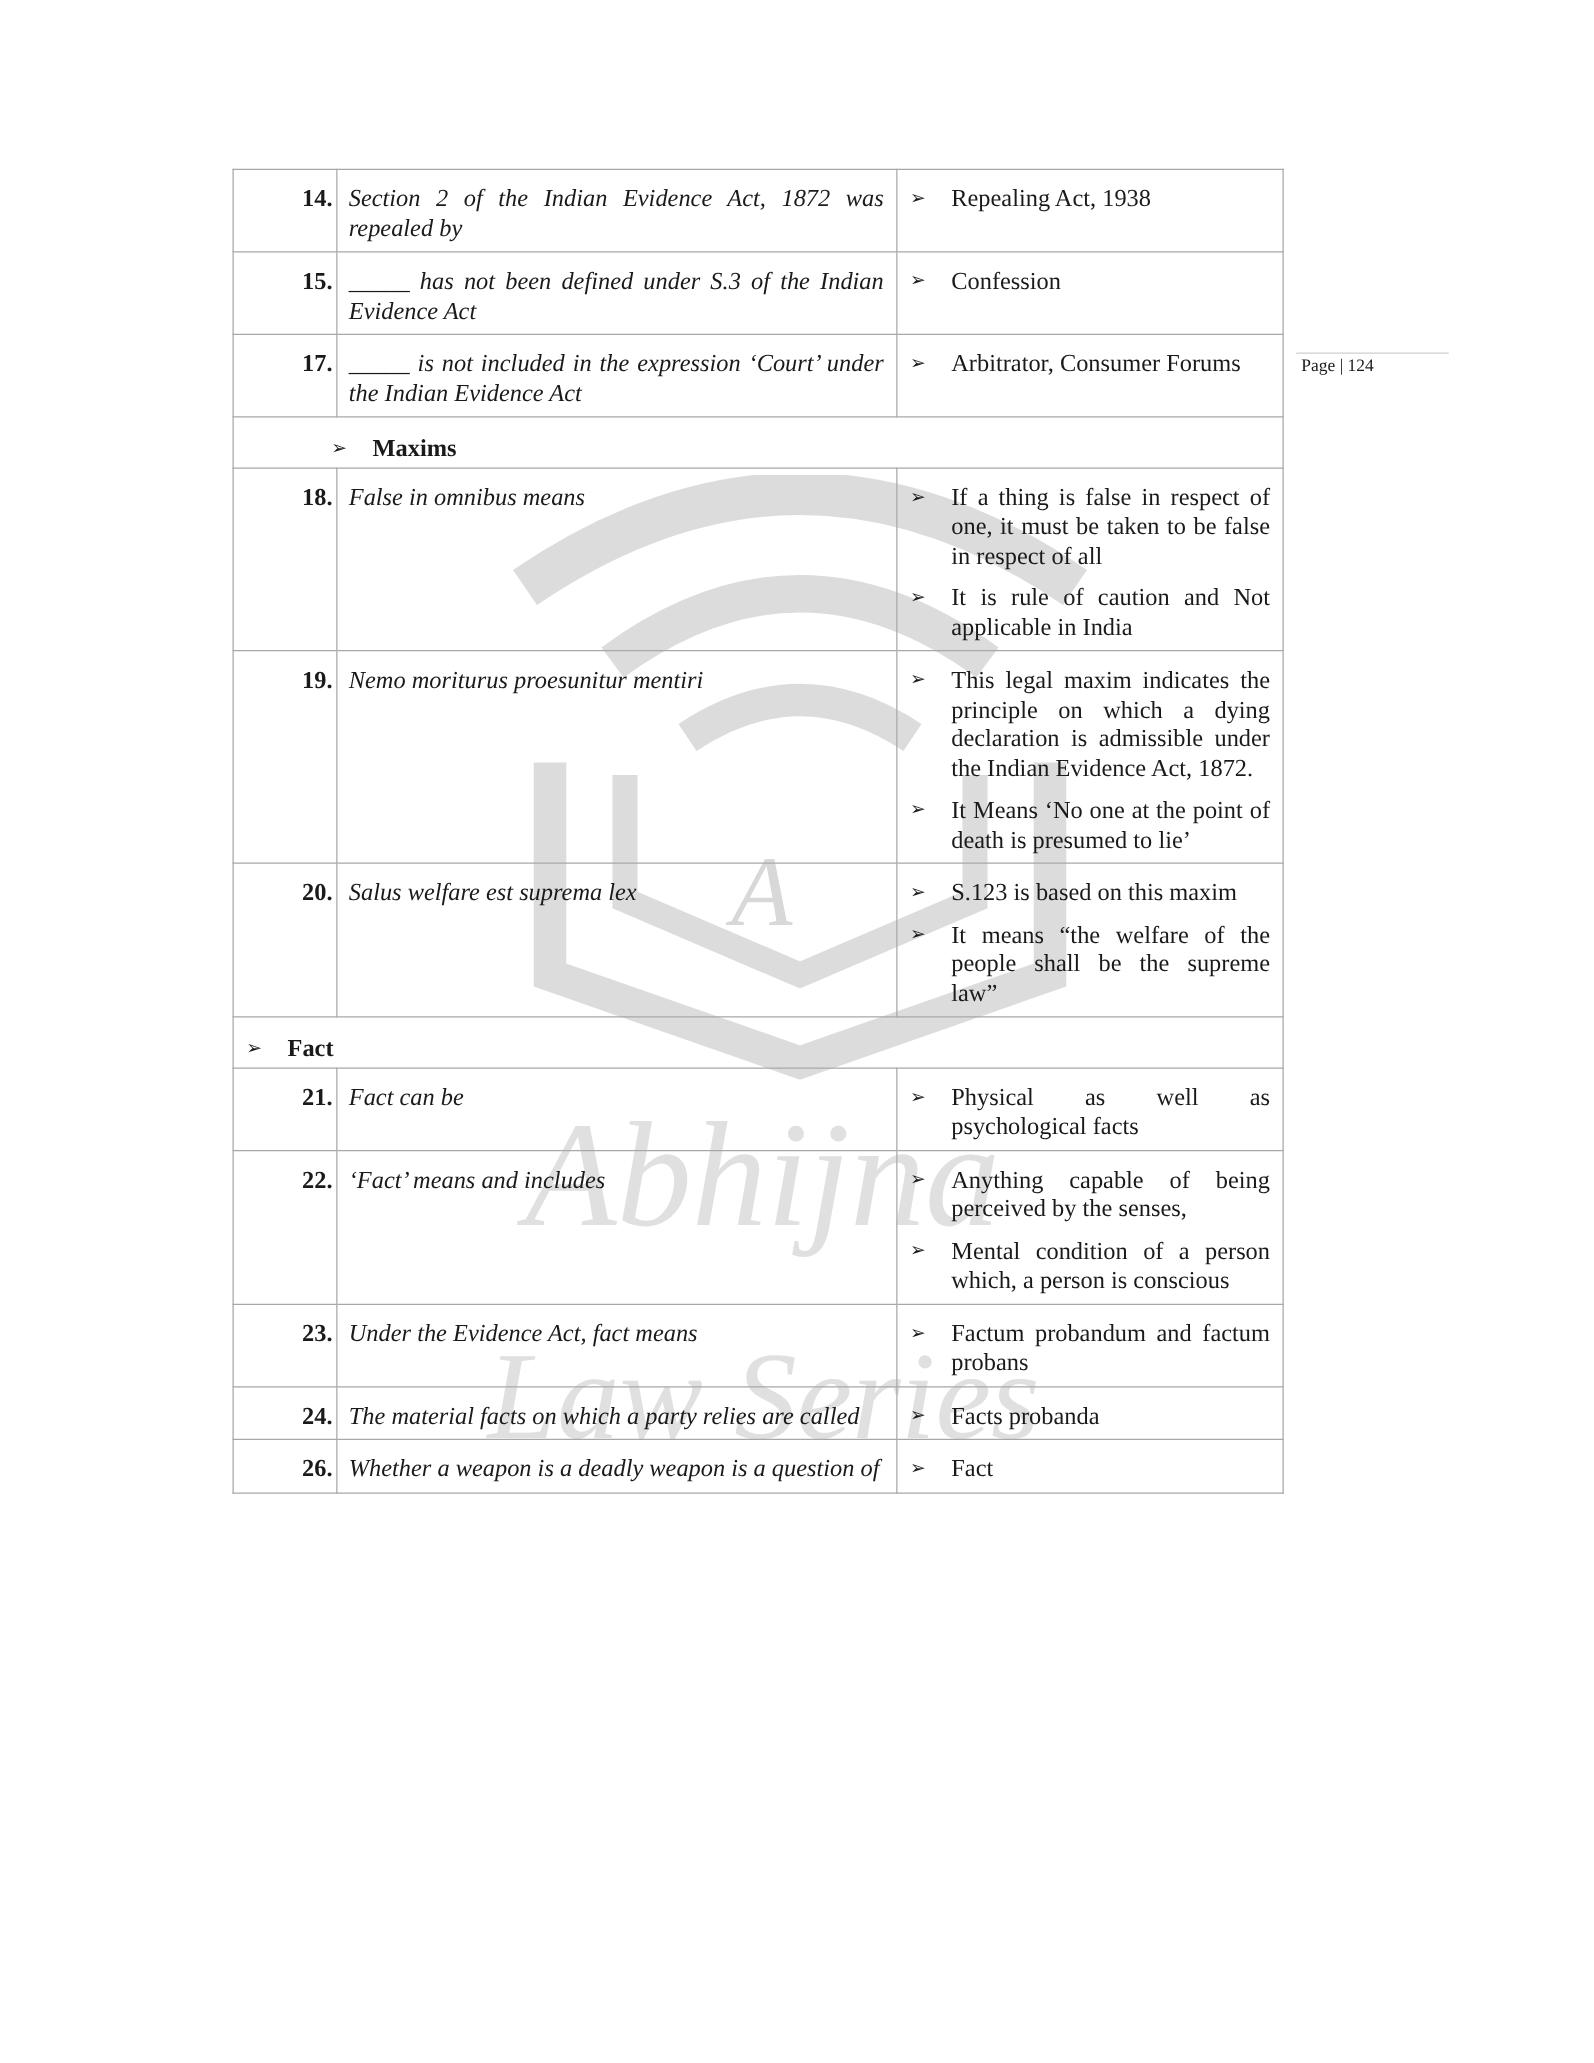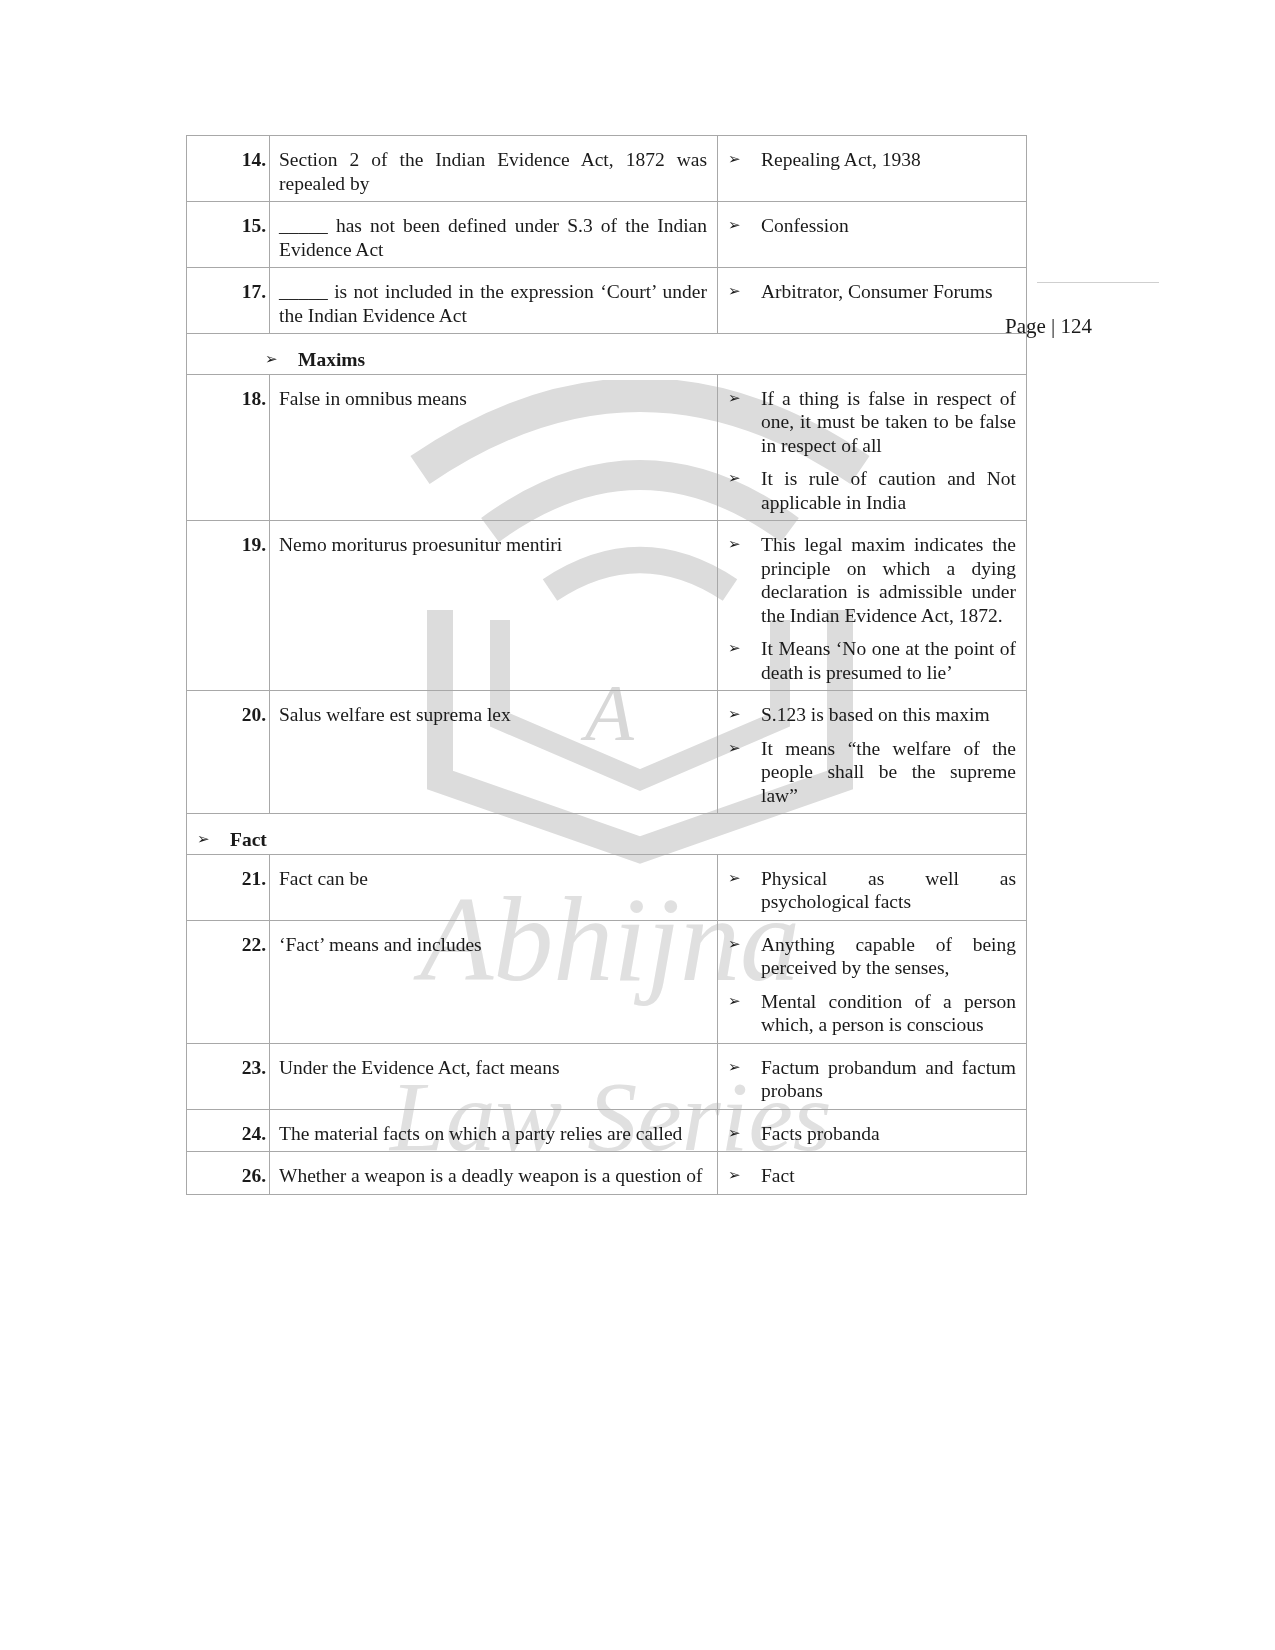--- a/index.html
+++ b/index.html
@@ -1,24 +1,24 @@
 <!DOCTYPE html>
 <html><head>
 <meta charset="utf-8">
 <style>
   html, body { margin:0; padding:0; background:#fff; }
   body { width:1275px; height:1650px; position:relative; overflow:hidden;
          font-family:"Liberation Serif", "DejaVu Serif", serif; color:#1a1a1a; }
   .watermark { position:absolute; left:380px; top:380px; width:520px; height:820px; pointer-events:none; }
-  .page-num { position:absolute; left:1005px; top:286px; font-size:21px;margin-top:28px; }
+  .page-num { position:absolute; left:1041px; top:286px; font-size:14px; }
   .page-rule { position:absolute; left:1037px; top:282px; width:122px; border-top:1px solid #cfcfcf; }
   table { position:absolute; left:186px; top:135px; width:841px; border-collapse:collapse; font-size:19.5px; line-height:23.5px; }
   td { border:1px solid #a8a8a8; vertical-align:top; padding:12px 10px 6px 9px; }
   td.num { width:55px; text-align:right; font-weight:bold; padding-right:3px; padding-left:24px; }
-  td.q { width:428px; text-align:justify; }
+  td.q { width:428px; text-align:justify;font-style:italic; }
   td.a { padding-left:10px; }
   .blt { display:flex; margin-bottom:10px; }
   .blt:last-child { margin-bottom:0; }
   .arrow { width:33px; flex:none; font-size:15px; line-height:23px; }
   .btext { flex:1; text-align:justify; }
   .narrow { padding-left:76px; }
   tr.section td { padding:12px 10px 2px 10px; font-weight:bold; }
   .sec-indent { padding-left:68px; display:inline-flex; }
   .sec-indent .arrow { width:33px; font-weight:normal; }
   .sec-flush { display:inline-flex; }

